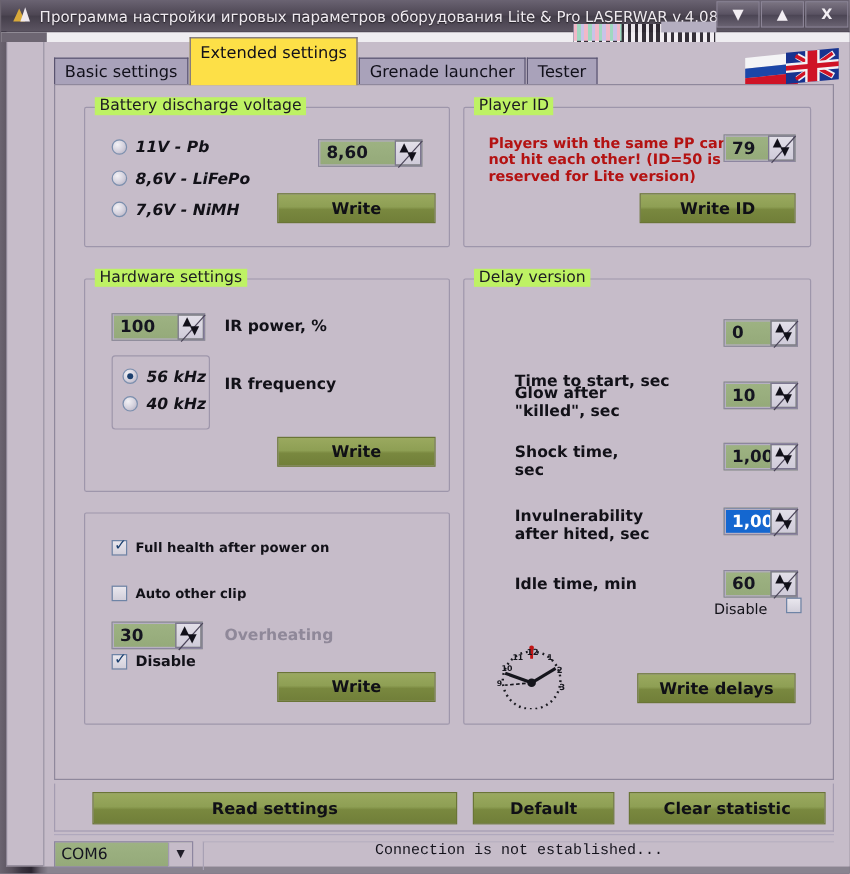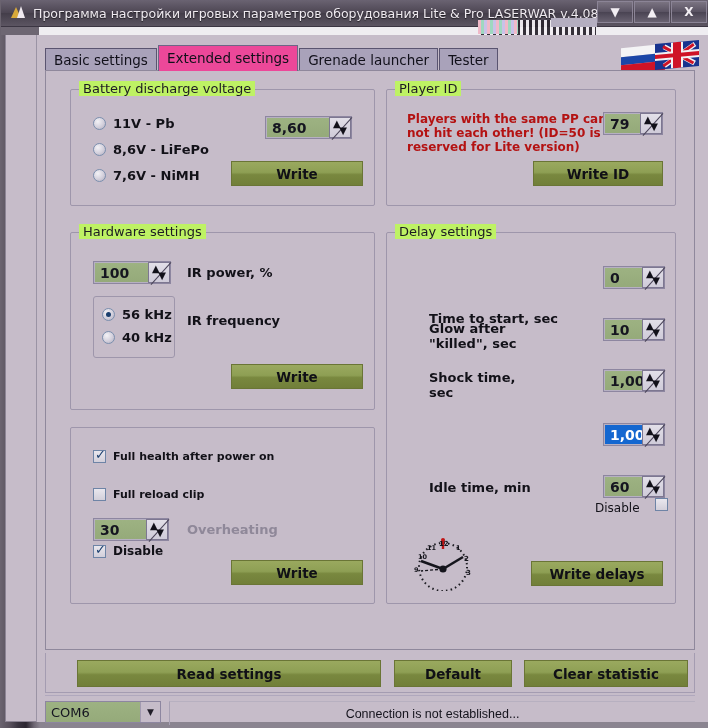--- a/index.html
+++ b/index.html
@@ -139,22 +139,22 @@
   .tab {
     height: 23px; padding: 0 8px; margin-right: 1px;
     background: #a9a2ba;
     border: 1px solid #5a5470;
     border-bottom: none;
     font-size: 13.5px; color: #11101a; line-height: 22px;
     white-space: nowrap;
     font-family: "DejaVu Sans", "Liberation Sans", sans-serif;
   }
   .tab.active {
-    background: #ec4899;
-    height: 26px; line-height: 25px;
+    background: #fde047;
+    height: 40px; line-height: 25px;
     border-color: #6d6686;
     position: relative; z-index: 3;
   }
 
   .tabpanel {
     position: absolute; left: 8px; top: 35px;
     width: 650px; height: 580px;
     background: #c6bcc9;
     border: 1px solid #8f889c;
   }
@@ -176,21 +176,21 @@
   .lbl {
     position: absolute;
     font-size: 13px; font-weight: bold; color: #121118;
     font-family: "DejaVu Sans", "Liberation Sans", sans-serif;
     line-height: 15px;
   }
   .lbl.disabled { color: #8f8899; }
   .lbl.normal { font-weight: normal; }
 
   .radio {
-    position: absolute; display: flex; align-items: center;
+    position: absolute; display: flex; align-items: flex-start; font-style: italic;
   }
   .radio .dot {
     width: 13px; height: 13px; border-radius: 50%;
     background: radial-gradient(circle at 35% 32%, #f3f2f6 0%, #d3d0dc 55%, #b0abbd 100%);
     border: 1px solid #7b8fae; flex: none; position: relative;
   }
   .radio.checked .dot::after {
     content: ""; position: absolute; left: 3px; top: 3px;
     width: 5px; height: 5px; border-radius: 50%; background: #1b3f6e;
   }
@@ -290,23 +290,23 @@
   .combo .arrow {
     width: 20px; height: 100%; background: #c6bcc9;
     border-left: 1px solid #a29ab0;
     display:flex; align-items:center; justify-content:center;
     font-size: 9px; color: #201d28;
   }
   .statusfield {
     position: absolute; left: 124px; top: 0; width: 526px; height: 24px;
     border-left: 1px solid #a8a1b4;
     border-top: 1px solid #b7b0c0;
-    display: flex; align-items: center; justify-content: center;
+    display: flex; align-items: flex-start; justify-content: center;
     font-size: 12.5px; color: #14131c;
-    font-family: Liberation Sans, sans-serif;
+    font-family: Liberation Mono, monospace;
   }
   .hr-top {
     position: absolute; left: 8px; top: 660px; width: 650px; height: 1px;
     background: #b0a8bd;
   }
 </style>
 </head>
 <body>
 
 <div class="desktop-bg"></div>
@@ -438,42 +438,42 @@
 
       <div class="group" style="left:24px; top:356px; width:305px; height:177px;">
 
         <div class="checkbox checked" style="left:22px; top:22px;">
           <span class="box"></span>
           <span class="txt">Full health after power on</span>
         </div>
 
         <div class="checkbox" style="left:22px; top:60px;">
           <span class="box"></span>
-          <span class="txt">Full reload clip</span>
+          <span class="txt">Auto other clip</span>
         </div>
 
         <div class="spin" style="left:22px; top:90px; width:76px;">
           <span class="val">30</span>
           <span class="btns">
             <span class="up">▲</span>
               <span class="dn">▼</span>
           </span>
         </div>
         <div class="lbl disabled" style="left:116px; top:94px;">Overheating</div>
 
         <div class="checkbox checked" style="left:22px; top:116px;">
           <span class="box"></span>
           <span class="txt small">Disable</span>
         </div>
 
         <div class="gbtn" style="left:160px; top:132px; width:132px; height:25px;">Write</div>
       </div>
 
       <div class="group" style="left:340px; top:161px; width:290px; height:372px;">
-        <span class="legend">Delay settings</span>
+        <span class="legend">Delay version</span>
 
         <div class="lbl" style="left:42px; top:38px;margin-top:40px;">Time to start, sec</div>
         <div class="spin" style="left:216px; top:33px; width:62px;">
           <span class="val">0</span>
           <span class="btns">
             <span class="up">▲</span>
               <span class="dn">▼</span>
           </span>
         </div>
 
@@ -490,20 +490,22 @@
         <div class="lbl" style="left:42px; top:137px; white-space:pre;">Shock time,
 sec</div>
         <div class="spin" style="left:216px; top:136px; width:62px;">
           <span class="val">1,00</span>
           <span class="btns">
             <span class="up">▲</span>
               <span class="dn">▼</span>
           </span>
         </div>
 
+        <div class="lbl" style="left:42px; top:190px; white-space:pre;">Invulnerability
+after hited, sec</div>
         <div class="spin" style="left:216px; top:190px; width:62px;">
           <span class="val sel">1,00</span>
           <span class="btns">
             <span class="up">▲</span>
               <span class="dn">▼</span>
           </span>
         </div>
 
         <div class="lbl" style="left:42px; top:247px;">Idle time, min</div>
         <div class="spin" style="left:216px; top:242px; width:62px;">

